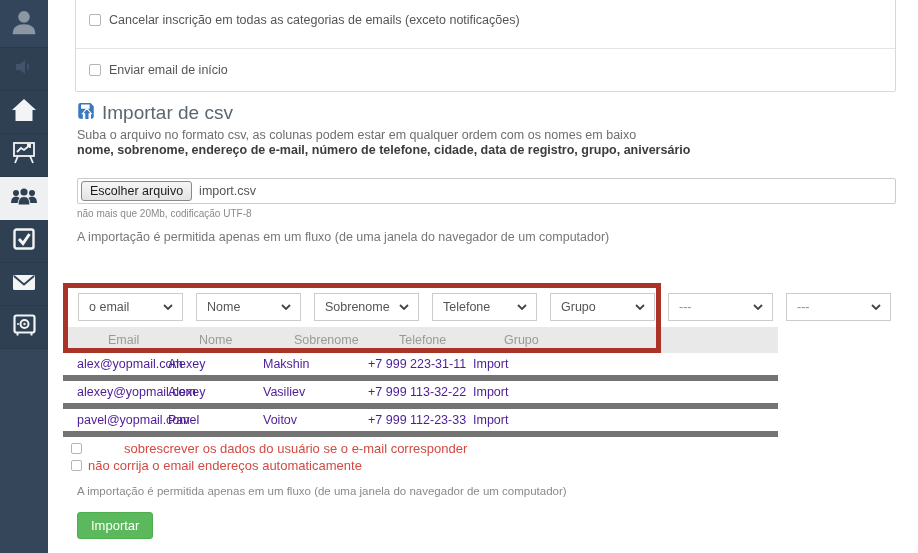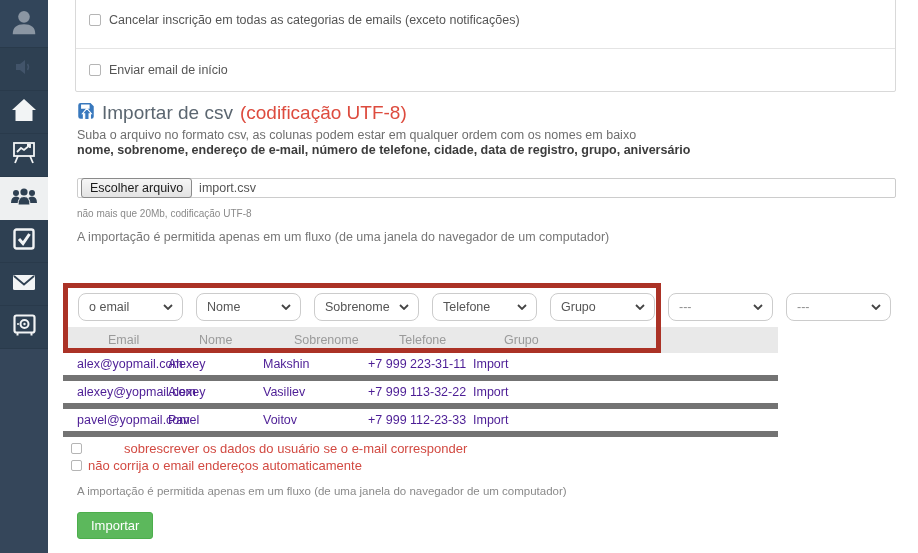--- a/index.html
+++ b/index.html
@@ -23,39 +23,39 @@
   .panel-row.second { height:43px; border-top:1px solid #e4e4e4; }
   .cb { display:inline-block; width:12px; height:12px; border:1px solid #b5b5b5; border-radius:2px;
         background:#fff; margin-right:8px; flex:none; }
   .cb-label { font-size:12.5px; color:#555; }
 
   .heading { left:29px; top:102px; font-size:19px; color:#5b6670; display:flex; align-items:flex-start; gap:7px; white-space:nowrap; }
   .heading .red { color:#dd4b3e; }
   .sub { left:29px; top:128px; font-size:12.5px; color:#6e6e6e; }
   .sub-bold { left:29px; top:143px; font-size:12.5px; font-weight:bold; color:#3c3c3c; }
 
-  .filebox { left:29px; top:178px; width:819px; height:20px; border:1px solid #ccc; border-radius:2px;
+  .filebox { left:29px; top:178px; width:819px; height:26px; border:1px solid #ccc; border-radius:2px;
              display:flex; align-items:center; padding-left:3px; background:#fff; }
   .filebtn { font-size:12.5px; color:#1b1b1b; background:linear-gradient(#f6f6f6,#e3e3e3);
              border:1px solid #8a8a8a; border-radius:3px; padding:2px 8px; cursor:pointer; }
   .filename { font-size:12.5px; color:#555; margin-left:7px; }
 
   .note1 { left:29px; top:208px; font-size:10px; color:#8a8a8a; }
   .note2 { left:29px; top:230px; font-size:12.5px; color:#777; }
 
   .btn-green { background:#5cb85c; border:1px solid #4cae4c; border-radius:3px; color:#fff;
                font-size:13px; padding:5px 13px; cursor:pointer; font-family:inherit; }
   .btn-upload { left:29px; top:249px; }
   .btn-import { left:29px; top:512px; }
 
   .annotation { left:15px; top:283px; width:598px; height:70px; border:5px solid #ab3226;
                 pointer-events:none; z-index:6; }
 
   .selects { left:30px; top:293px; display:flex; gap:13px; }
-  .sel { width:105px; height:28px; border:1px solid #ccc; border-radius:8px; background:#fff;
+  .sel { width:105px; height:28px; border:1px solid #ccc; border-radius:0; background:#fff;
          display:flex; align-items:center; justify-content:space-between;
          padding:0 9px 0 10px; font-size:12.5px; color:#555; cursor:pointer; }
   .sel.dim { color:#8f8f8f; }
 
   .ptable { left:15px; top:327px; width:715px; font-size:12.5px; }
   .trow { display:flex; height:28px; align-items:center; border-bottom:6px solid #737373; color:#4c1d95; }
   .trow.head { height:26px; background:#e9e9e9; color:#9a9a9a; border-bottom:none;padding-left:31px; }
   .c1{width:105px; padding-left:14px;} .c2{width:95px;} .c3{width:105px;}
   .c4{width:105px;} .c5{flex:1;}
 
@@ -162,21 +162,20 @@
     </div>
 
     <div class="abs heading">
       <span>
         <svg width="18" height="18" viewBox="0 0 20 20">
             <path d="M15 1 H4 a2.6 2.6 0 0 0 -2.6 2.6 V16 a2.6 2.6 0 0 0 2.6 2.6 H6.5 V12.5 H15.5 V18.6 H16 A2.6 2.6 0 0 0 18.6 16 V4.6 Z M14 7.5 H4.5 V2.8 H14 Z" fill="#3878bd"></path>
             <path d="M11 7 L16 13 H13.4 V19.6 H8.6 V13 H6 Z" fill="#3878bd" stroke="#fff" stroke-width="1.2"></path>
           </svg>
       </span>
       <span>Importar de csv</span>
-      <span class="red">(codificação UTF-8)</span>
     </div>
 
     <div class="abs sub">Suba o arquivo no formato csv, as colunas podem estar em qualquer ordem com os nomes em baixo</div>
     <div class="abs sub-bold">nome, sobrenome, endereço de e-mail, número de telefone, cidade, data de registro, grupo, aniversário</div>
 
     <div class="abs filebox">
       <span class="filebtn">Escolher arquivo</span>
       <span class="filename">import.csv</span>
     </div>
 

